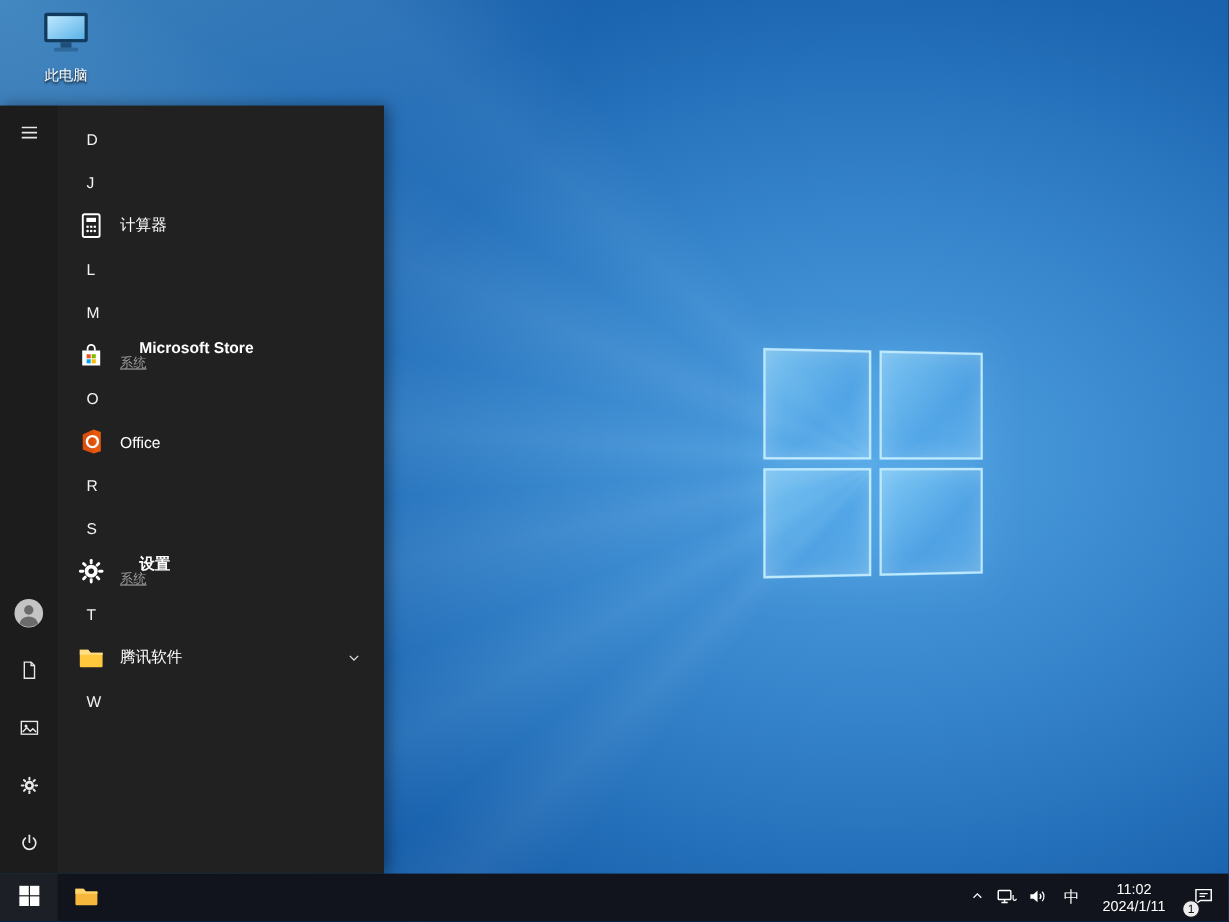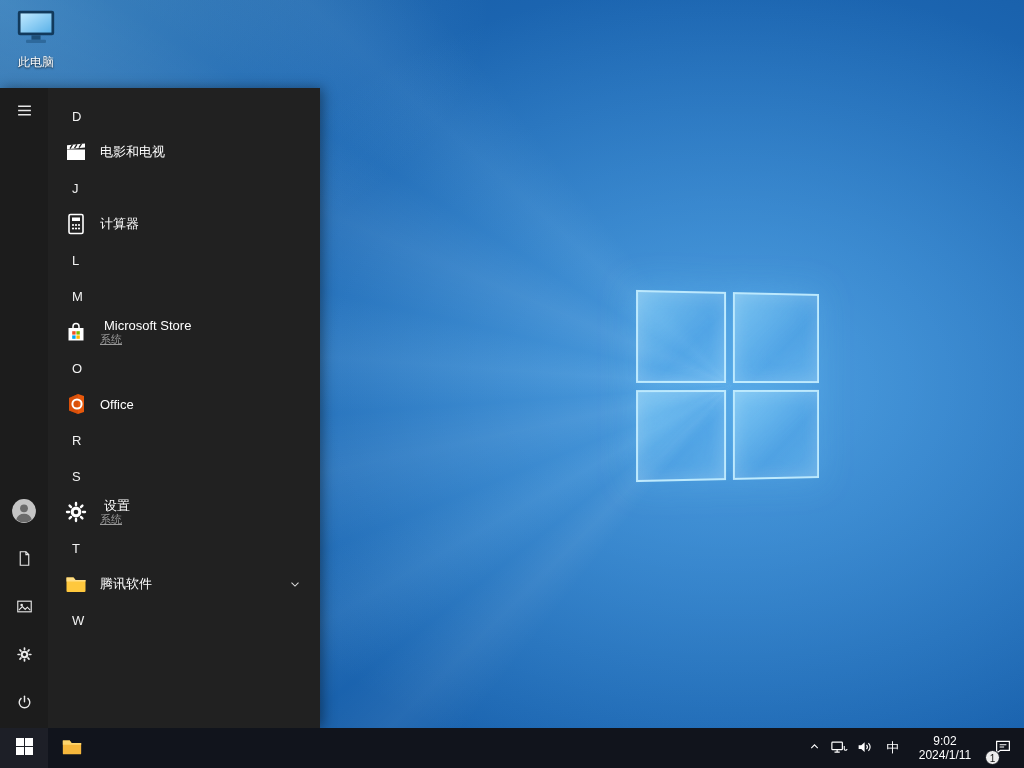--- a/index.html
+++ b/index.html
@@ -25,36 +25,36 @@
   }
   .win-logo { position:absolute; left:636px; top:292px; width:187px; height:188px;
     display:grid; grid-template-columns:1fr 1fr; grid-template-rows:1fr 1fr; gap:7px;
     transform:perspective(900px) rotateY(12deg);
     filter:drop-shadow(0 0 16px rgba(120,210,255,.55));
   }
   .pane { background:linear-gradient(135deg, rgba(160,225,255,.5), rgba(90,180,250,.18) 60%, rgba(140,210,255,.3));
     border:2px solid rgba(200,240,255,.9); box-shadow:inset 0 0 18px rgba(255,255,255,.18); }
 
   
-  .desktop-icon { position:absolute; left:4px; top:8px; width:64px; display:flex; flex-direction:column; align-items:center; gap:2px; cursor:pointer; }
+  .desktop-icon { position:absolute; left:23px; top:8px; width:64px; display:flex; flex-direction:column; align-items:center; gap:2px; cursor:pointer; }
   .desktop-icon .lbl { color:#fff; font-size:12px; text-shadow:0 1px 2px rgba(0,0,0,.85); }
 
   
   .start-menu { position:absolute; left:0; top:88px; width:320px; height:640px; background:#212121; box-shadow:3px 0 12px rgba(0,0,0,.4); }
   .rail { position:absolute; left:0; top:0; width:48px; height:100%; display:flex; flex-direction:column; background:rgba(0,0,0,.15); }
   .rail-btn { width:48px; height:48px; display:flex; align-items:center; justify-content:center; background:none; border:none; cursor:pointer; }
   .rail-spacer { flex:1; }
   .app-list { position:absolute; left:48px; top:0; width:272px; height:100%; overflow:hidden; padding-top:10px; }
   .sm-row { height:36px; display:flex; align-items:center; padding-left:14px; color:#fff; cursor:pointer; }
   .sm-header { padding-left:24px; }
   .sm-letter { font-size:13px; color:#f2f2f2; }
   .sm-icon { width:28px; height:28px; display:flex; align-items:center; justify-content:center; flex:0 0 28px; }
   .sm-label { font-size:13px; margin-left:10px; white-space:nowrap; }
   .sm-text { display:flex; flex-direction:column; margin-left:10px; line-height:1.2; }
-  .sm-text .sm-label { margin-left:4px; }
+  .sm-text .sm-label { margin-left:16px;font-weight:bold; }
   .sm-sub { font-size:11px; color:#9a9a9a;text-decoration:underline; }
   .sm-chevron { margin-left:auto; margin-right:18px; display:flex; align-items:center; }
 
   
   .taskbar { position:absolute; left:0; bottom:0; width:1024px; height:40px; background:#11141c; display:flex; align-items:stretch; z-index:5; }
   .tb-btn { width:48px; border:none; background:none; display:flex; align-items:center; justify-content:center; cursor:pointer; }
   .tb-btn.start { background:rgba(255,255,255,.05); }
   .tray { margin-left:auto; display:flex; align-items:stretch; }
   .tray-btn { border:none; background:none; display:flex; align-items:center; justify-content:center; color:#fff; cursor:pointer; }
   .tray-chevron { width:24px; }
@@ -149,30 +149,20 @@
             </svg></span>
       </button>
     </div>
 
     <div class="app-list">
 
       <div class="sm-row sm-header">
         <span class="sm-letter">D</span>
       </div>
 
-      <div class="sm-row sm-app">
-        <span class="sm-icon">
-            <svg width="24" height="24" viewBox="0 0 24 24">
-              <path fill="#fff" d="M3 9.5h18V20H3z"></path>
-              <path fill="#fff" d="M3 5.2L21 3.4v4L3 9.2z"></path>
-              <path d="M6 8.6l2.5-3.9M10.5 8.2l2.5-3.9M15 7.7l2.5-3.9" stroke="#212121" stroke-width="1.3"></path>
-            </svg>
-          </span>
-        <span class="sm-label">电影和电视</span>
-      </div>
 
       <div class="sm-row sm-header">
         <span class="sm-letter">J</span>
       </div>
 
       <div class="sm-row sm-app">
         <span class="sm-icon">
             <svg width="24" height="24" viewBox="0 0 24 24">
               <rect x="5" y="2.5" width="14" height="19" rx="1.5" fill="none" stroke="#fff" stroke-width="1.6"></rect>
               <rect x="8" y="5.5" width="8" height="3.5" fill="#fff"></rect>
@@ -320,21 +310,21 @@
       </button>
       <button class="tray-btn tray-vol">
         <span><svg width="18" height="18" viewBox="0 0 24 24">
               <path fill="#fff" d="M3.5 9.5v5H7l4.5 4v-13L7 9.5z"></path>
               <path d="M14 9.2a4.2 4.2 0 0 1 0 5.6" fill="none" stroke="#fff" stroke-width="1.5"></path>
               <path d="M16.6 6.8a8 8 0 0 1 0 10.4" fill="none" stroke="#fff" stroke-width="1.5"></path>
             </svg></span>
       </button>
       <button class="tray-btn tray-ime">中</button>
       <button class="tray-btn clock">
-        <span>9:02</span>
+        <span>11:02</span>
         <span>2024/1/11</span>
       </button>
       <button class="tray-btn action">
         <span><svg width="18" height="18" viewBox="0 0 24 24">
               <path d="M3.5 4.5h17v12h-12l-5 3.5z" fill="none" stroke="#fff" stroke-width="1.6"></path>
               <path d="M7.5 9h9M7.5 12h6" stroke="#fff" stroke-width="1.4"></path>
             </svg></span>
         <span class="badge">1</span>
       </button>
     </div>

